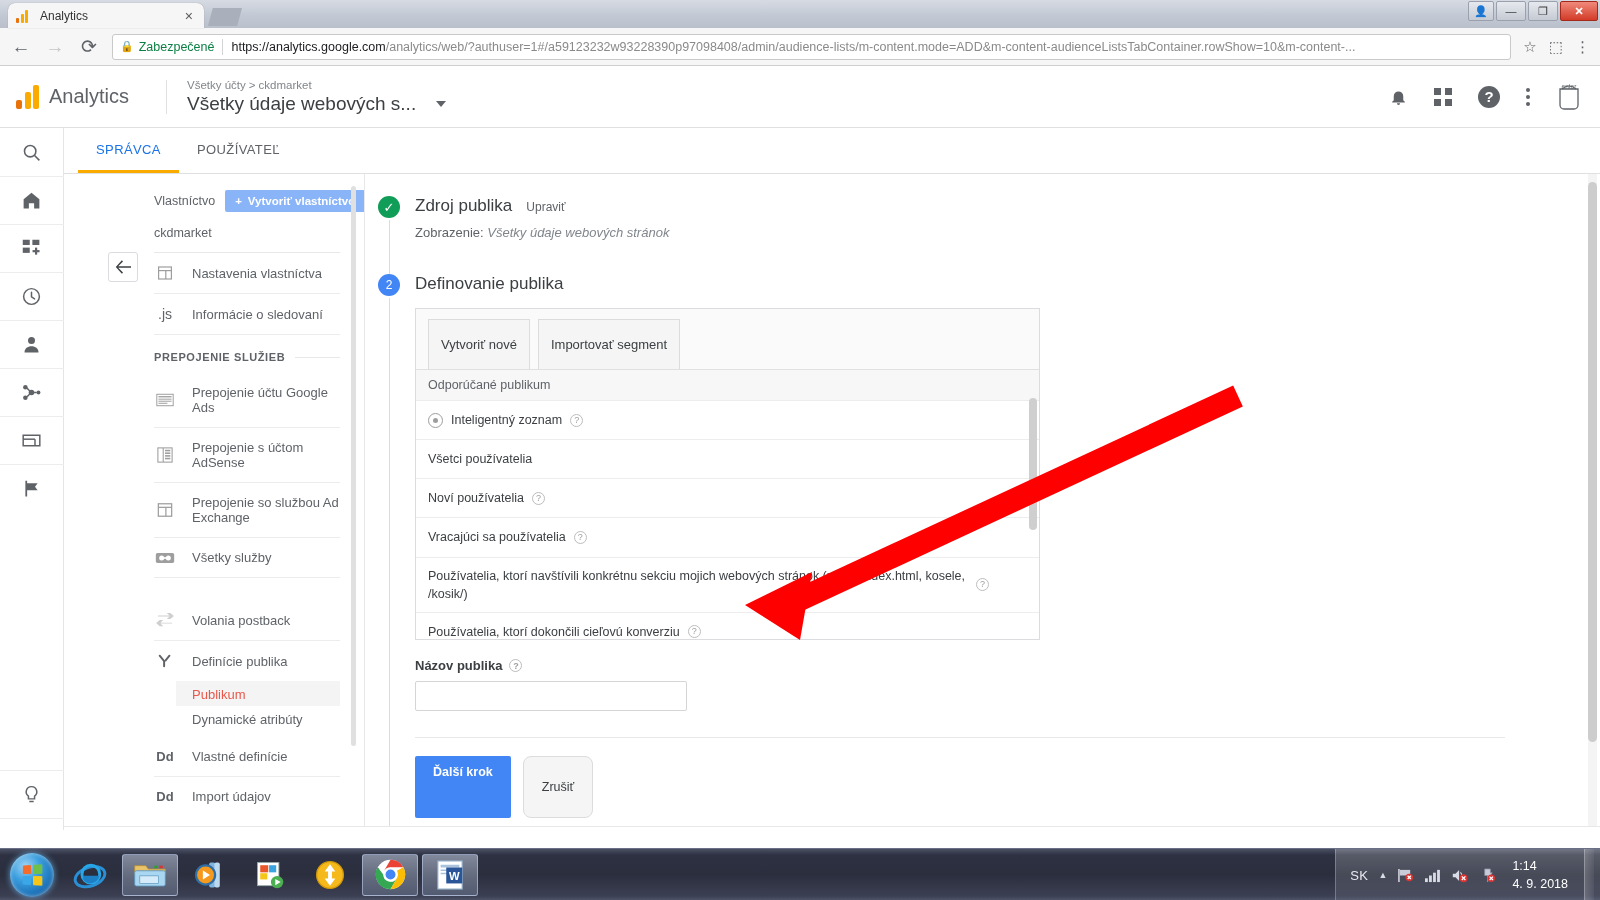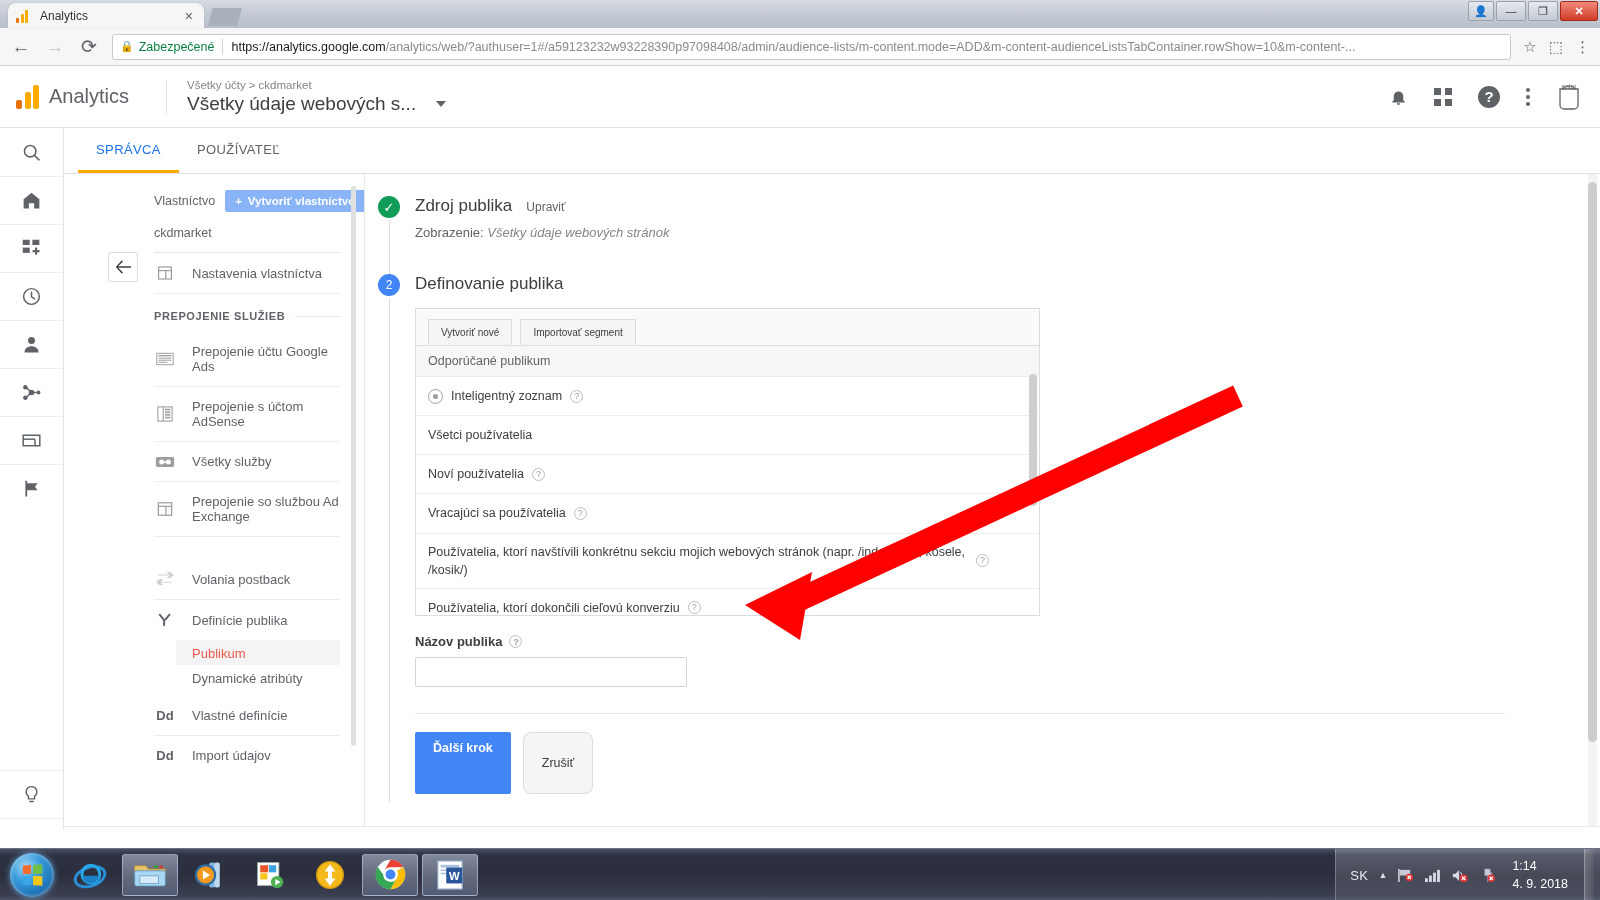--- a/index.html
+++ b/index.html
@@ -208,21 +208,21 @@
 
   .spacer-26 { height: 26px; }
 
   .picker {
     border:1px solid #dadce0; background:#fafafa;
     width: 625px; margin-top: 14px;
   }
   .picker-tabs { display:flex; gap: 8px; padding: 10px 12px 0 12px; }
   .ptab {
     background:#f5f5f5; border:1px solid #dcdcdc;
-    font-size:10px; color:#3c4043; padding: 7px 12px;
+    font-size:13px; color:#3c4043; padding: 17px 12px;
     border-bottom:none;
   }
   .ptab.active { background:#f5f5f5; }
   .plist {
     background:#fff; border-top:1px solid #e0e0e0;
     height: 270px; overflow:hidden; position:relative;
   }
   .plist-head {
     font-size:12.5px; color:#5f6368; padding: 8px 12px;
     background:#f7f7f7; border-bottom:1px solid #ececec;
@@ -509,20 +509,24 @@
         <div class="ac-row">
           <span class="ic">
             <svg width="16" height="16" viewBox="0 0 20 20" fill="none" stroke="#9e9e9e" stroke-width="1.5">
                 <rect x="2" y="2.5" width="16" height="15"></rect>
                 <line x1="2" y1="7" x2="18" y2="7"></line>
                 <line x1="11" y1="7" x2="11" y2="17.5"></line>
               </svg>
           </span>
           <span>Nastavenia vlastníctva</span>
         </div>
+        <div class="ac-row">
+          <span class="ic" style="font-size:14px;color:#5f6368;">.js</span>
+          <span>Informácie o sledovaní</span>
+        </div>
 
         <div class="ac-section">
           <span>PREPOJENIE SLUŽIEB</span>
           <span class="line"></span>
         </div>
 
         <div class="ac-row">
           <span class="ic">
             <svg width="18" height="14" viewBox="0 0 22 16" fill="none" stroke="#9e9e9e" stroke-width="1.2">
                 <rect x="1" y="1" width="20" height="14"></rect>
@@ -542,38 +546,38 @@
                 <line x1="9" y1="4" x2="15" y2="4" stroke-width="1.8"></line>
                 <line x1="9" y1="7" x2="15" y2="7" stroke-width="1.8"></line>
                 <line x1="9" y1="10" x2="15" y2="10" stroke-width="1.8"></line>
                 <line x1="9" y1="13" x2="15" y2="13" stroke-width="1.8"></line>
               </svg>
           </span>
           <span>Prepojenie s účtom AdSense</span>
         </div>
         <div class="ac-row">
           <span class="ic">
+            <svg width="16" height="16" viewBox="0 0 18 18" fill="none" stroke="#9e9e9e" stroke-width="1.4">
+                <rect x="1.5" y="2" width="15" height="14"></rect>
+                <line x1="1.5" y1="6" x2="16.5" y2="6"></line>
+                <line x1="10" y1="6" x2="10" y2="16"></line>
+              </svg>
+          </span>
+          <span>Prepojenie so službou Ad Exchange</span>
+        </div>
+        <div class="ac-row">
+          <span class="ic">
             <svg width="20" height="14" viewBox="0 0 24 16">
                 <rect x="1" y="2" width="22" height="12" rx="2" fill="#9e9e9e"></rect>
                 <circle cx="8" cy="8" r="3" fill="#fff"></circle>
                 <circle cx="16" cy="8" r="3" fill="#fff"></circle>
                 <rect x="8" y="7" width="8" height="2" fill="#fff"></rect>
               </svg>
           </span>
           <span>Všetky služby</span>
-        </div>
-        <div class="ac-row">
-          <span class="ic">
-            <svg width="16" height="16" viewBox="0 0 18 18" fill="none" stroke="#9e9e9e" stroke-width="1.4">
-                <rect x="1.5" y="2" width="15" height="14"></rect>
-                <line x1="1.5" y1="6" x2="16.5" y2="6"></line>
-                <line x1="10" y1="6" x2="10" y2="16"></line>
-              </svg>
-          </span>
-          <span>Prepojenie so službou Ad Exchange</span>
         </div>
 
         <div class="ac-gap"></div>
 
         <div class="ac-row">
           <span class="ic">
             <svg width="20" height="16" viewBox="0 0 22 18" fill="#cfcfcf">
                 <path d="M3 4h13l-3-3h4l4 3.5L17 8h-4l3-3H3z"></path>
                 <path d="M19 13H6l3 3H5l-4-3.5L5 9h4l-3 3h13z"></path>
               </svg>

